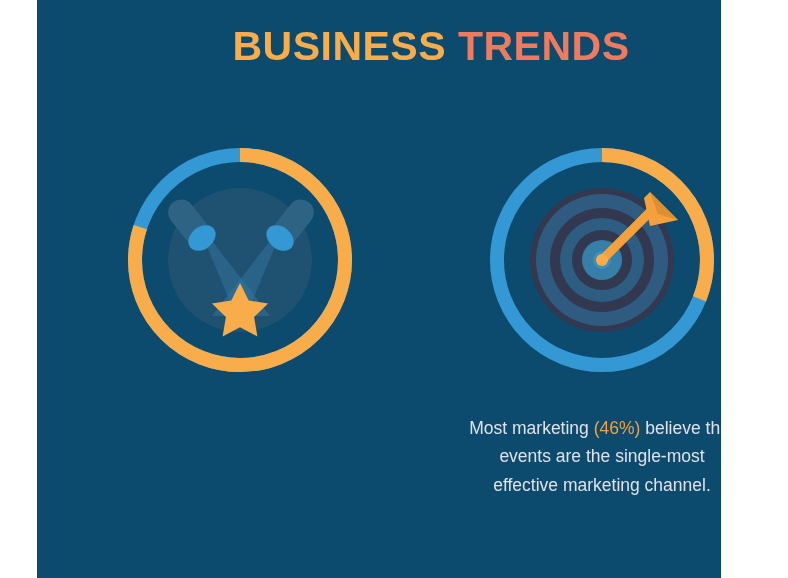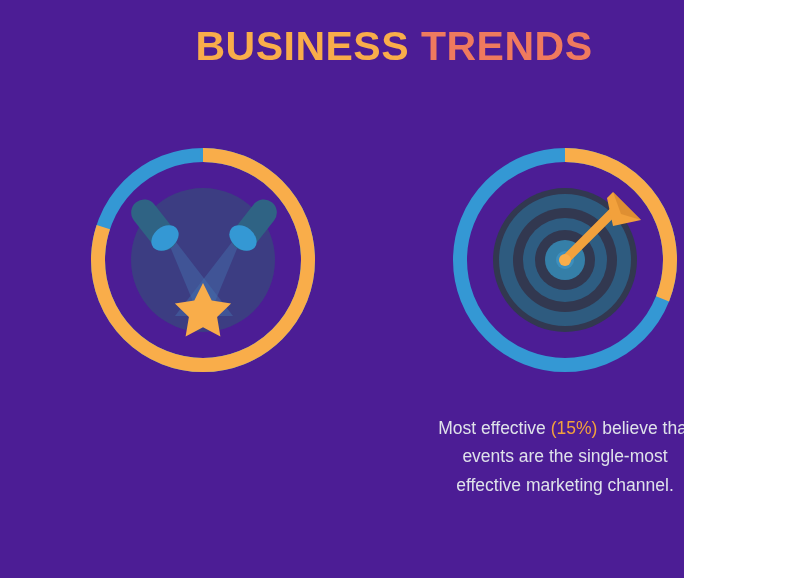--- a/index.html
+++ b/index.html
@@ -9,22 +9,23 @@
   body {
     width: 788px;
     height: 578px;
     overflow: hidden;
     font-family: "Liberation Sans", sans-serif;
   }
   #infographic {
     position: relative;
     width: 684px;
     height: 578px;
-    background: #4c1d95;
+    background: #0c4a6e;
     overflow: hidden;
+    margin-left: 37px;
   }
 
   
   .title {
     position: absolute;
     top: 24px;
     left: 0;
     width: 788px;
     text-align: center;
     font-size: 41px;
@@ -132,17 +133,17 @@
           <path d="M168 52 L196 80 L176 74 Z" fill="#d8892f" opacity="0.75"></path>
         </g>
 
         <circle cx="120" cy="120" r="105" fill="none" stroke="#3498d4" stroke-width="14"></circle>
 
         <circle cx="120" cy="120" r="105" fill="none" stroke="#f9ad4a" stroke-width="14" stroke-dasharray="204.52 455.22" stroke-dashoffset="0" transform="rotate(-90 120 120)"></circle>
       </svg>
     </div>
 
     <div class="caption">
-      <span>Most effective </span><span class="hl">(15%)</span><span> believe that events are the single-most effective marketing channel.</span>
+      <span>Most marketing </span><span class="hl">(46%)</span><span> believe that events are the single-most effective marketing channel.</span>
     </div>
   </div>
 
 </div>
 
 </body></html>

